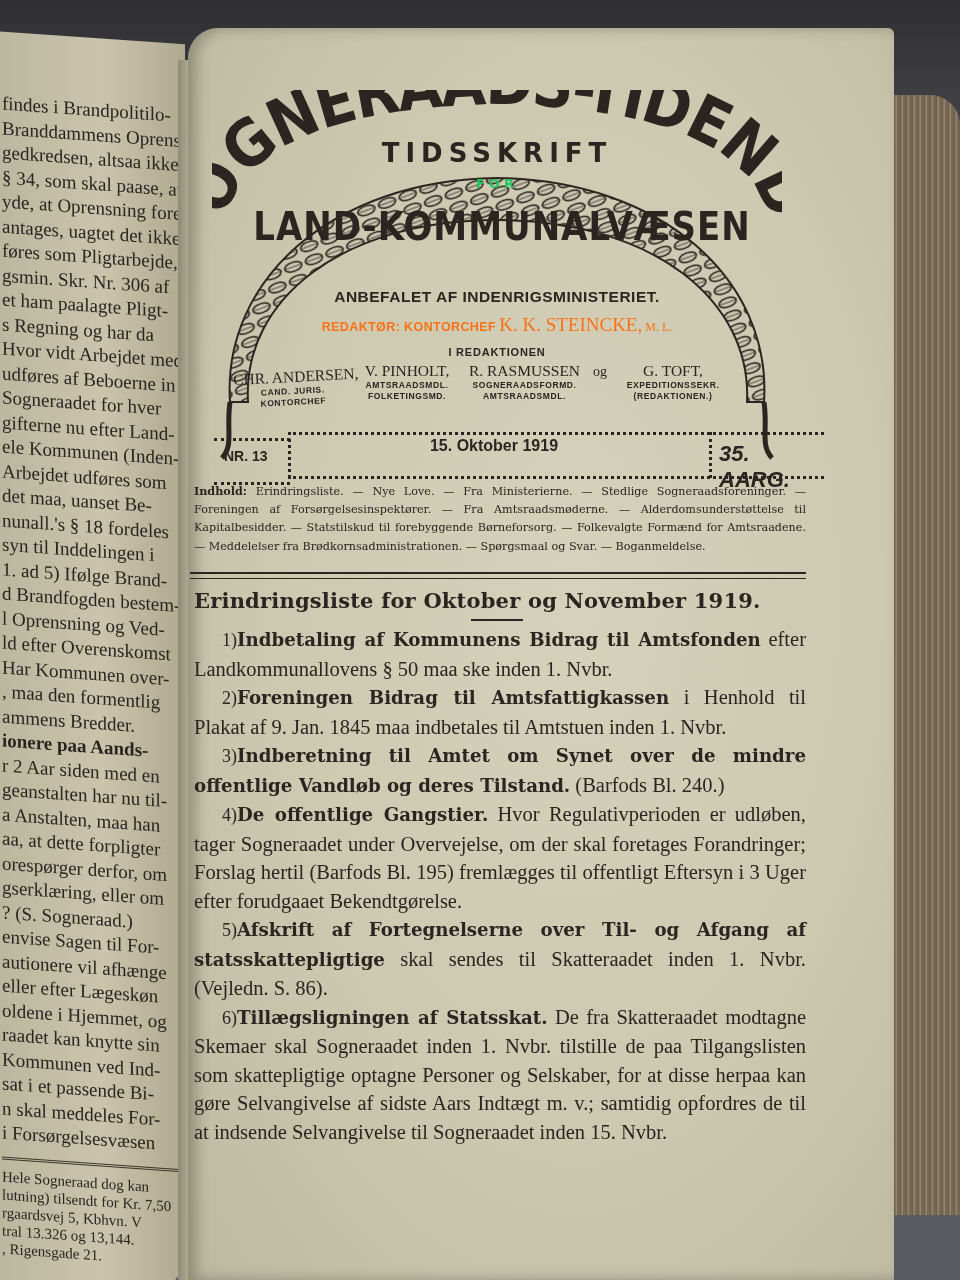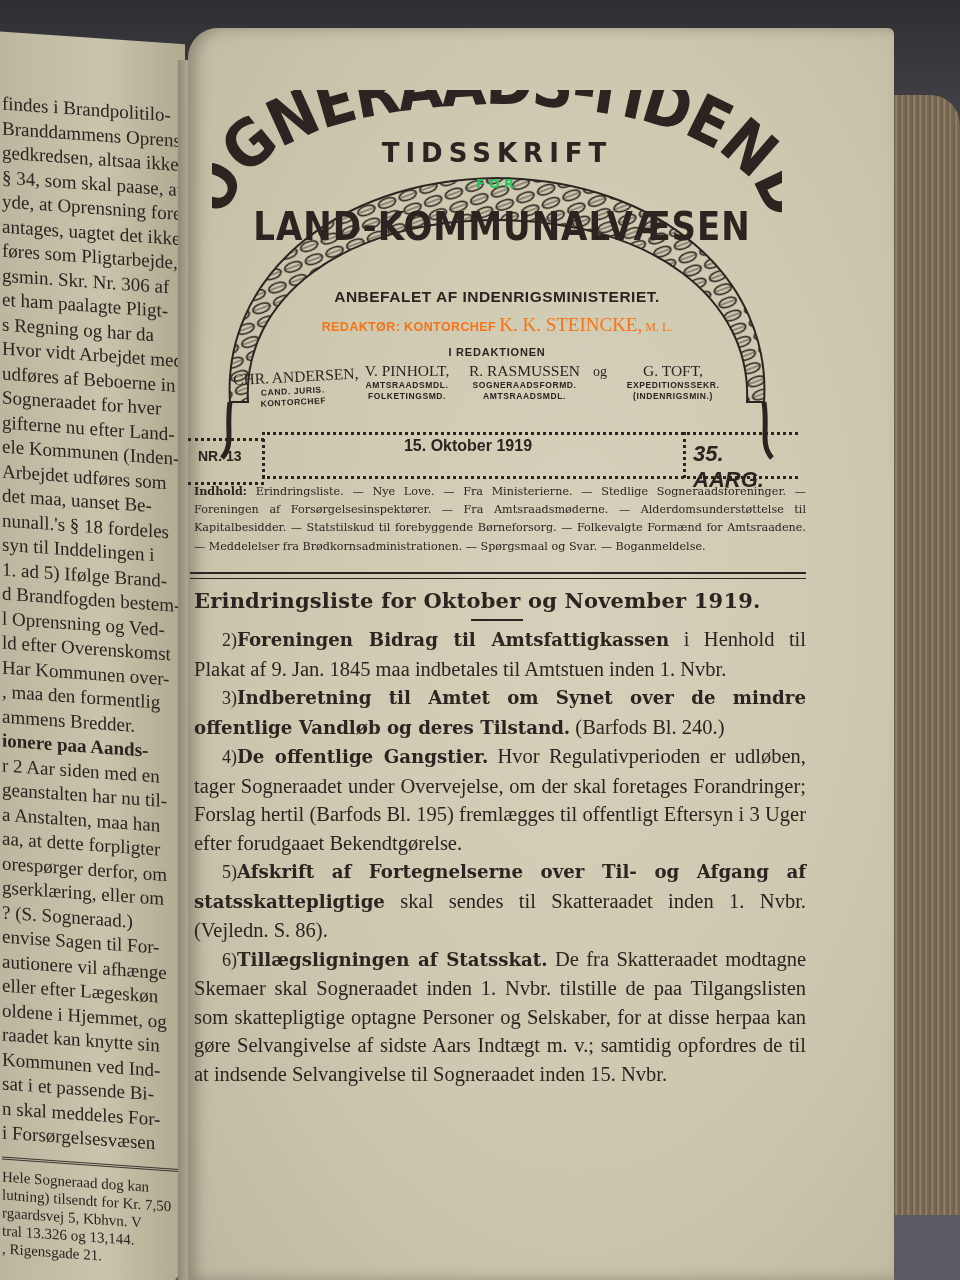--- a/index.html
+++ b/index.html
@@ -105,21 +105,21 @@
     position: absolute; left: 22px; top: 272px; width: 560px; height: 60px;
     display: flex; color: #2b2420;
   }
   .editor { text-align: center; }
   .editor .en { font-family: "Liberation Serif", serif; font-size: 15.5px; white-space: nowrap; }
   .editor .et { font-family: "Liberation Sans", sans-serif; font-weight: bold; font-size: 8.5px; letter-spacing: 0.6px; line-height: 11px; white-space: nowrap; }
   .og-sep { font-family: "Liberation Serif", serif; font-size: 14px; padding: 2px 6px 0 6px; }
 
   
   .issuebar {
-    position: absolute; left: 188px; top: 432px; width: 610px; height: 46px;
+    position: absolute; left: 214px; top: 432px; width: 610px; height: 46px;
     color: #2b2420;
   }
   .dots-h {
     position: absolute; height: 0; border-top: 3px dotted #2b2420;
   }
   .dots-v {
     position: absolute; width: 0; border-left: 3px dotted #2b2420;
   }
   .issue-nr {
     position: absolute; left: 10px; top: 16px;
@@ -273,21 +273,21 @@
     </div>
     <div class="editor" style="width:125px;">
       <div class="en">R. RASMUSSEN</div>
       <div class="et">SOGNERAADSFORMD.</div>
       <div class="et">AMTSRAADSMDL.</div>
     </div>
     <div class="og-sep">og</div>
     <div class="editor" style="width:120px;">
       <div class="en">G. TOFT,</div>
       <div class="et">EXPEDITIONSSEKR.</div>
-      <div class="et">(INDENRIGSMIN.)</div>
+      <div class="et">(REDAKTIONEN.)</div>
     </div>
   </div>
 </div>
 
 <div class="issuebar">
   <div class="dots-h" style="left:0; top:6px; width:76px;"></div>
   <div class="dots-h" style="left:74px; top:0; width:536px;"></div>
   <div class="dots-v" style="left:74px; top:0; height:46px;"></div>
   <div class="dots-v" style="left:495px; top:0; height:46px;"></div>
   <div class="dots-h" style="left:74px; top:44px; width:536px;"></div>
@@ -301,20 +301,23 @@
   <b>Indhold:</b>
   <span>Erindringsliste. — Nye Love. — Fra Ministerierne. — Stedlige Sogneraadsforeninger. — Foreningen af Forsørgelsesinspektører. — Fra Amtsraadsmøderne. — Alderdomsunderstøttelse til Kapitalbesidder. — Statstilskud til forebyggende Børneforsorg. — Folkevalgte Formænd for Amtsraadene. — Meddelelser fra Brødkornsadministrationen. — Spørgsmaal og Svar. — Boganmeldelse.</span>
 </div>
 <div class="double-rule"></div>
 
 <div class="article">
   <h1 class="article-title">Erindringsliste for Oktober og November 1919.</h1>
   <div class="title-rule"></div>
   <div style="height:4px"></div>
   <p class="item">
+    <span class="num">1)</span><span class="lead">Indbetaling af Kommunens Bidrag til Amtsfonden</span><span> efter Landkommunallovens § 50 maa ske inden 1. Nvbr.</span>
+  </p>
+  <p class="item">
     <span class="num">2)</span><span class="lead">Foreningen Bidrag til Amtsfattigkassen</span><span> i Henhold til Plakat af 9. Jan. 1845 maa indbetales til Amtstuen inden 1. Nvbr.</span>
   </p>
   <p class="item">
     <span class="num">3)</span><span class="lead">Indberetning til Amtet om Synet over de mindre offentlige Vandløb og deres Tilstand.</span><span> (Barfods Bl. 240.)</span>
   </p>
   <p class="item">
     <span class="num">4)</span><span class="lead">De offentlige Gangstier.</span><span> Hvor Regulativperioden er udløben, tager Sogneraadet under Overvejelse, om der skal foretages Forandringer; Forslag hertil (Barfods Bl. 195) fremlægges til offentligt Eftersyn i 3 Uger efter forudgaaet Bekendtgørelse.</span>
   </p>
   <p class="item">
     <span class="num">5)</span><span class="lead">Afskrift af Fortegnelserne over Til- og Afgang af statsskattepligtige</span><span> skal sendes til Skatteraadet inden 1. Nvbr. (Vejledn. S. 86).</span>

